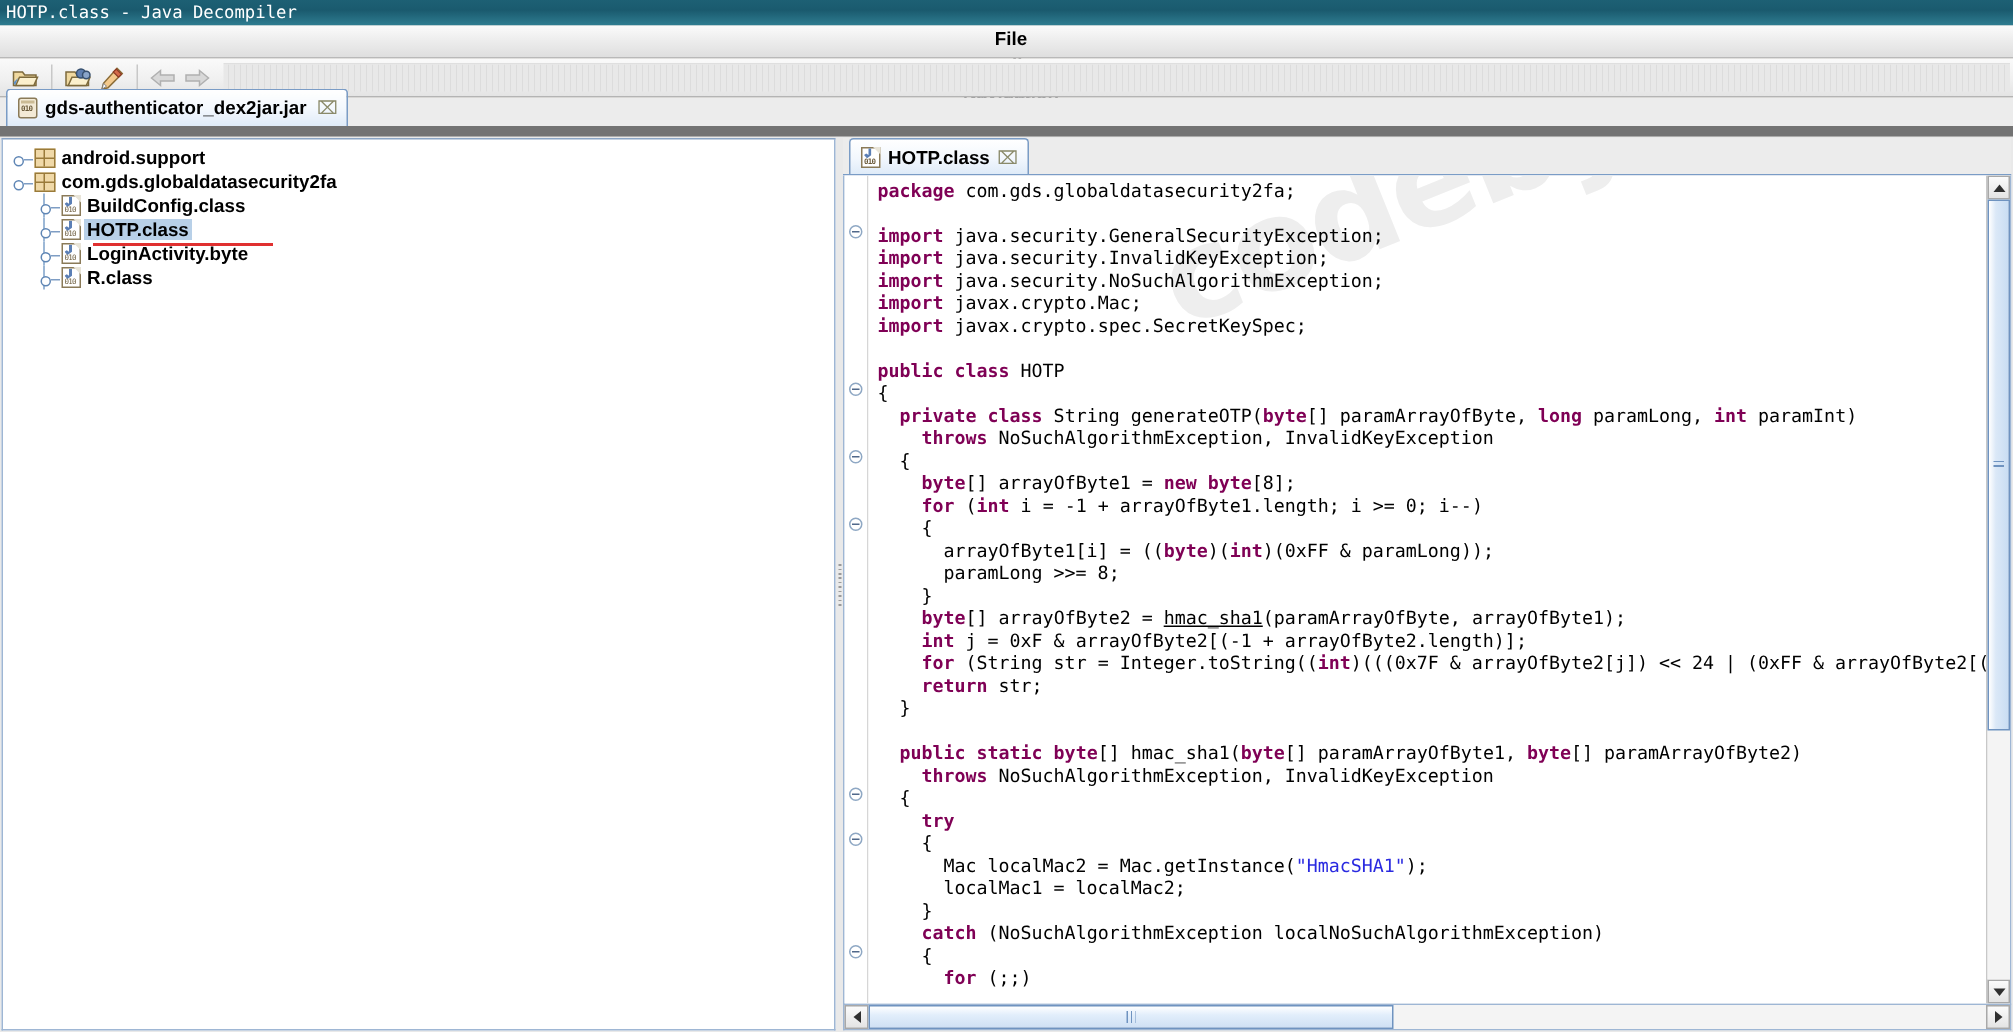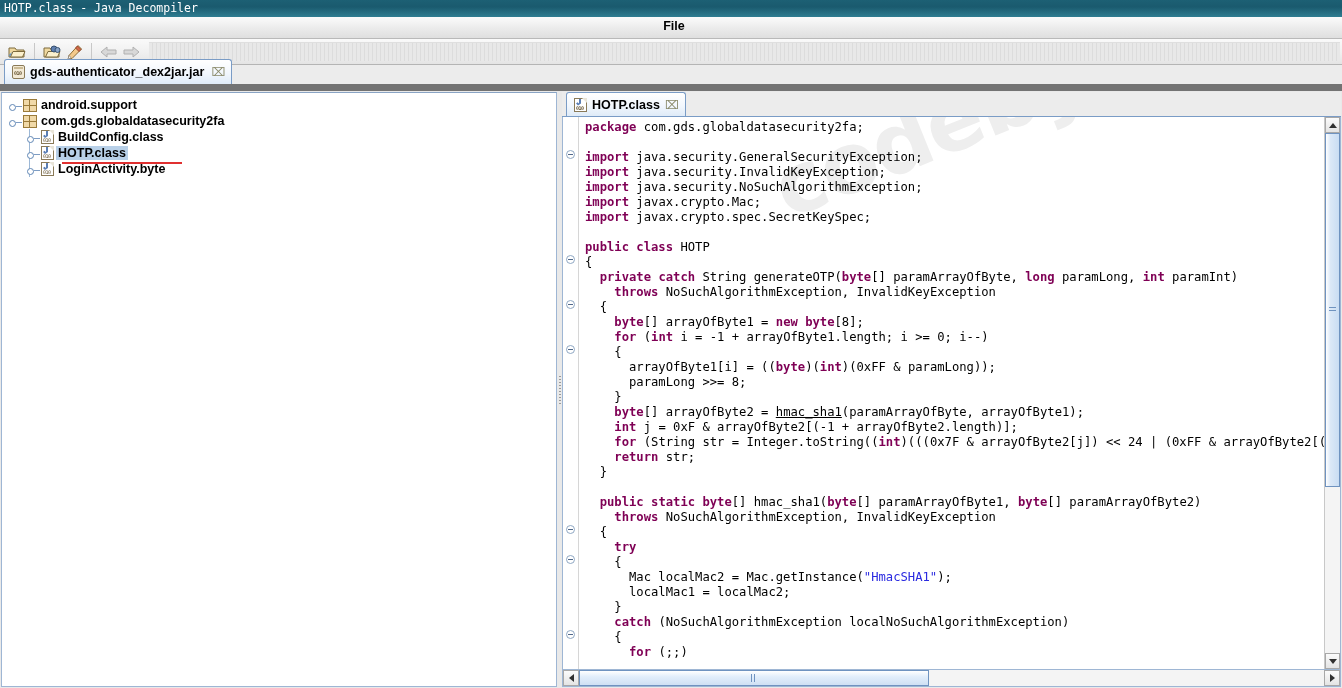--- a/index.html
+++ b/index.html
@@ -468,20 +468,28 @@
 
       <div class="tnode indent2 hasline">
         <span class="toggle"></span>
         <span class="icon-cls">
             <span class="j"></span>
             <span class="bits">010</span>
           </span>
         <span class="tlabel">LoginActivity.byte</span>
       </div>
 
+      <div class="tnode indent2 hasline">
+        <span class="toggle"></span>
+        <span class="icon-cls">
+            <span class="j"></span>
+            <span class="bits">010</span>
+          </span>
+        <span class="tlabel">R.class</span>
+      </div>
 
     </div>
   </div>
 
   <div class="splitter">
     <div class="dots"></div>
   </div>
 
   <div class="editorpanel">
 
@@ -513,21 +521,21 @@
         <pre class="code"><span class="kw">package</span> com.gds.globaldatasecurity2fa;
 
 <span class="kw">import</span> java.security.GeneralSecurityException;
 <span class="kw">import</span> java.security.InvalidKeyException;
 <span class="kw">import</span> java.security.NoSuchAlgorithmException;
 <span class="kw">import</span> javax.crypto.Mac;
 <span class="kw">import</span> javax.crypto.spec.SecretKeySpec;
 
 <span class="kw">public class</span> HOTP
 {
-  <span class="kw">private catch</span> String generateOTP(<span class="kw">byte</span>[] paramArrayOfByte, <span class="kw">long</span> paramLong, <span class="kw">int</span> paramInt)
+  <span class="kw">private class</span> String generateOTP(<span class="kw">byte</span>[] paramArrayOfByte, <span class="kw">long</span> paramLong, <span class="kw">int</span> paramInt)
     <span class="kw">throws</span> NoSuchAlgorithmException, InvalidKeyException
   {
     <span class="kw">byte</span>[] arrayOfByte1 = <span class="kw">new byte</span>[8];
     <span class="kw">for</span> (<span class="kw">int</span> i = -1 + arrayOfByte1.length; i &gt;= 0; i--)
     {
       arrayOfByte1[i] = ((<span class="kw">byte</span>)(<span class="kw">int</span>)(0xFF &amp; paramLong));
       paramLong &gt;&gt;= 8;
     }
     <span class="kw">byte</span>[] arrayOfByte2 = <span class="ul">hmac_sha1</span>(paramArrayOfByte, arrayOfByte1);
     <span class="kw">int</span> j = 0xF &amp; arrayOfByte2[(-1 + arrayOfByte2.length)];

